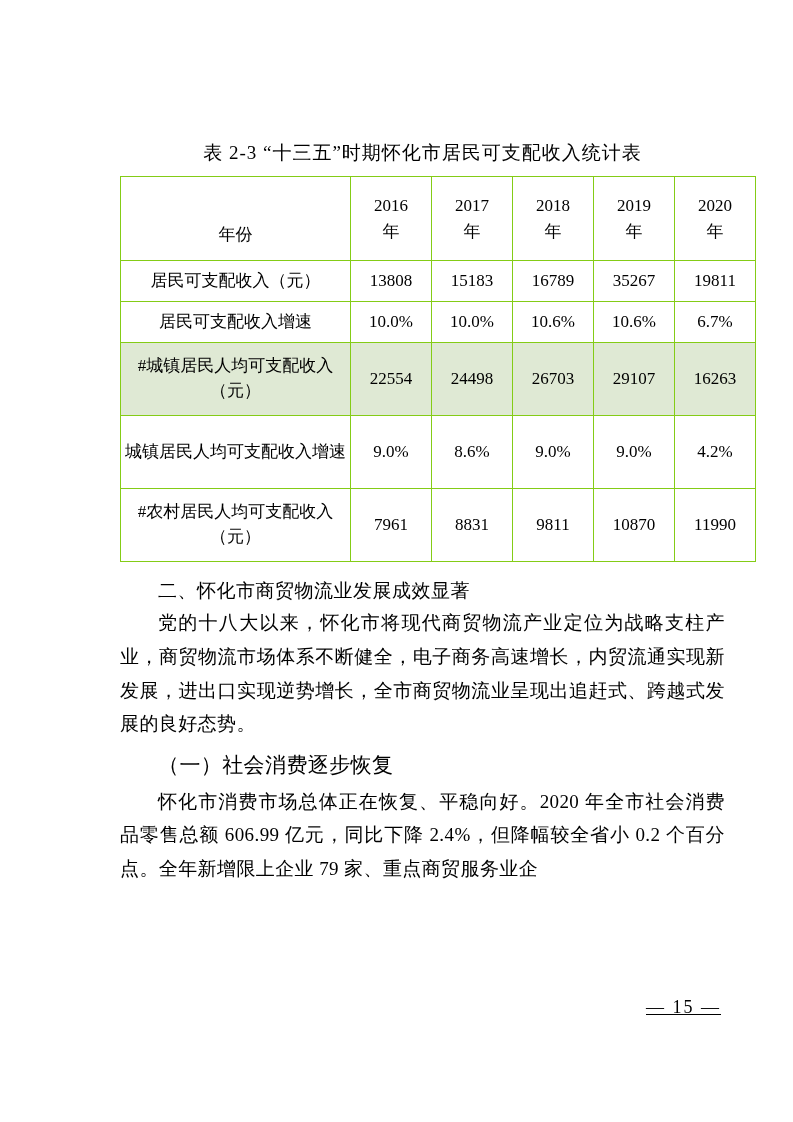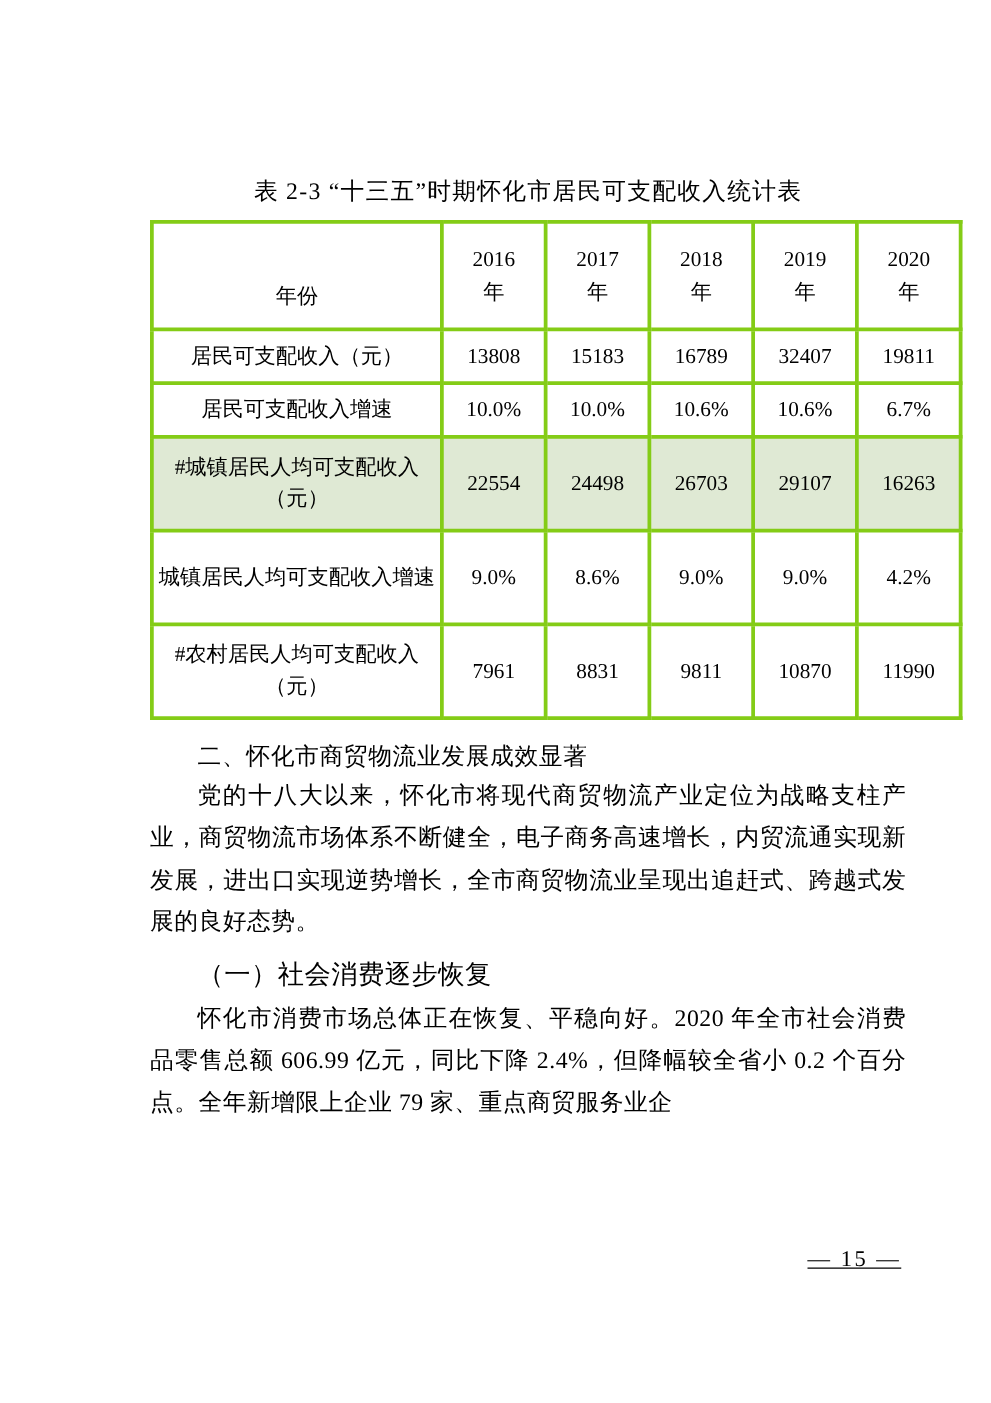--- a/index.html
+++ b/index.html
@@ -35,21 +35,21 @@
     letter-spacing: 1px;
     margin-bottom: 10px;
     white-space: nowrap;
   }
   table.stats {
     border-collapse: collapse;
     width: 605px;
     table-layout: fixed;
   }
   table.stats td {
-    border: 3px solid #84cc16;
+    border: 1px solid #84cc16;
     font-size: 17px;
     text-align: center;
     vertical-align: middle;
     padding: 3px 2px;
     line-height: 1.45;
   }
   td.label {
     width: 225px;
   }
   td.val {
@@ -141,21 +141,21 @@
             <span class="hdr-year">2020</span>
             <span class="hdr-year">年</span>
           </td>
         </tr>
 
         <tr class="r1">
           <td class="label">居民可支配收入（元）</td>
           <td class="val">13808</td>
           <td class="val">15183</td>
           <td class="val">16789</td>
-          <td class="val">32407</td>
+          <td class="val">35267</td>
           <td class="val">19811</td>
         </tr>
 
         <tr class="r2">
           <td class="label">居民可支配收入增速</td>
           <td class="val">10.0%</td>
           <td class="val">10.0%</td>
           <td class="val">10.6%</td>
           <td class="val">10.6%</td>
           <td class="val">6.7%</td>

